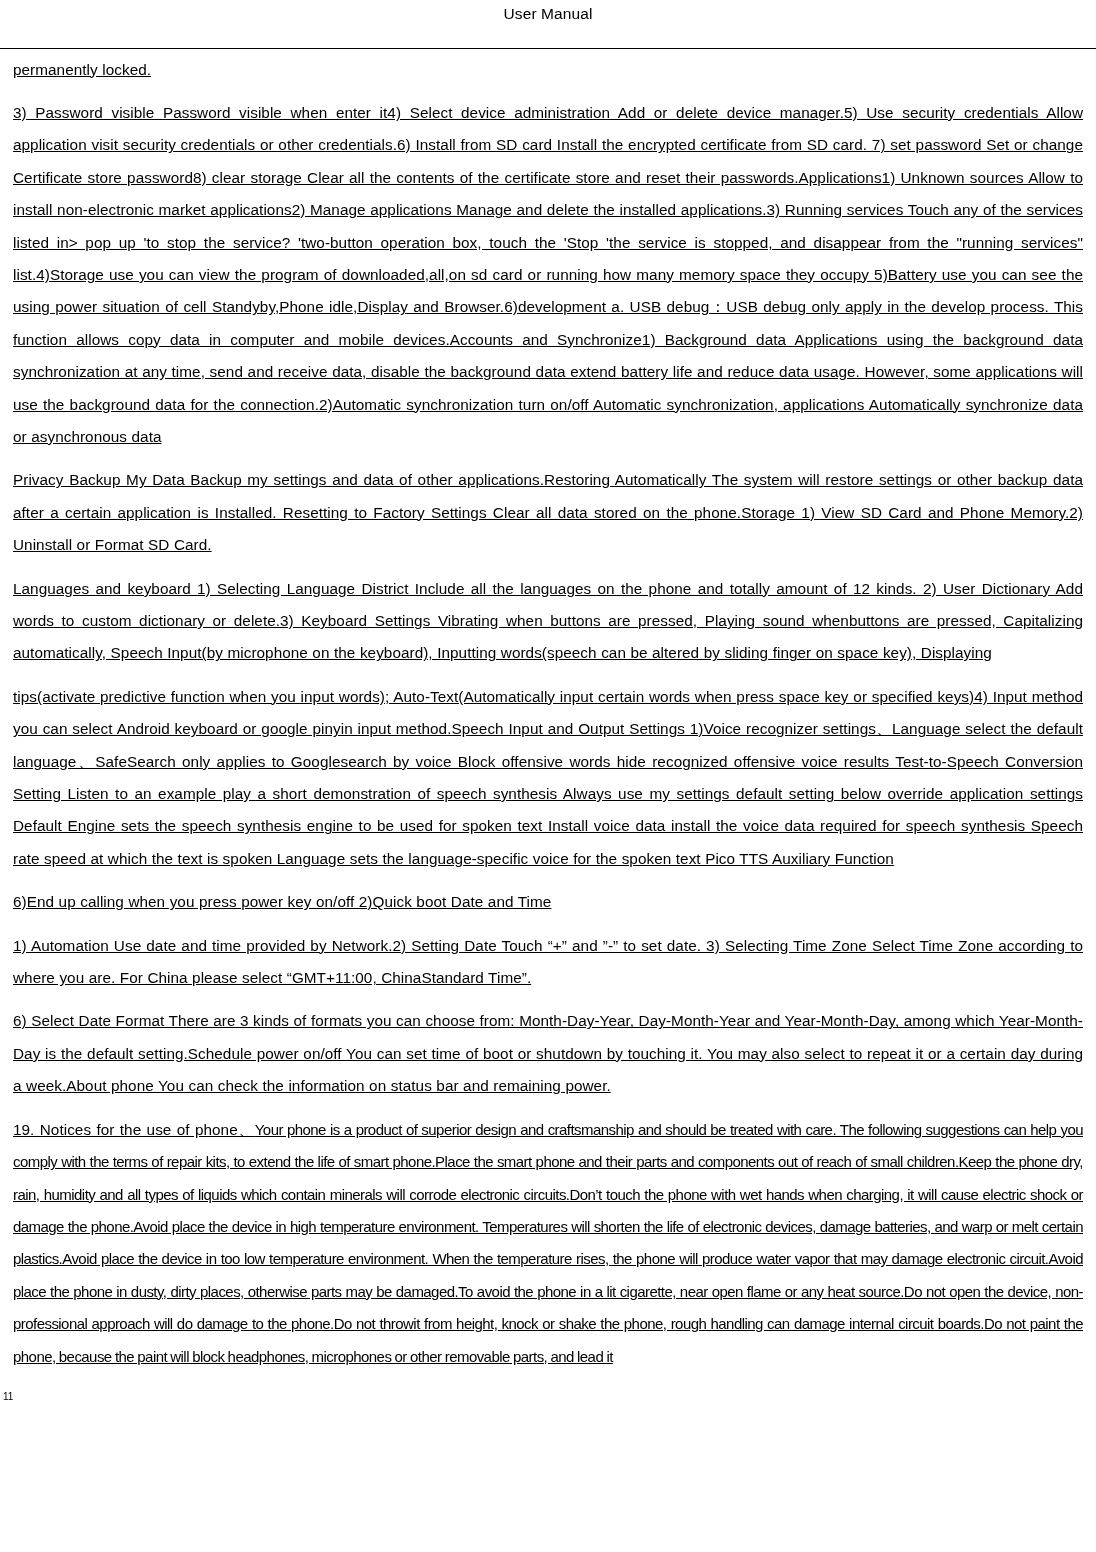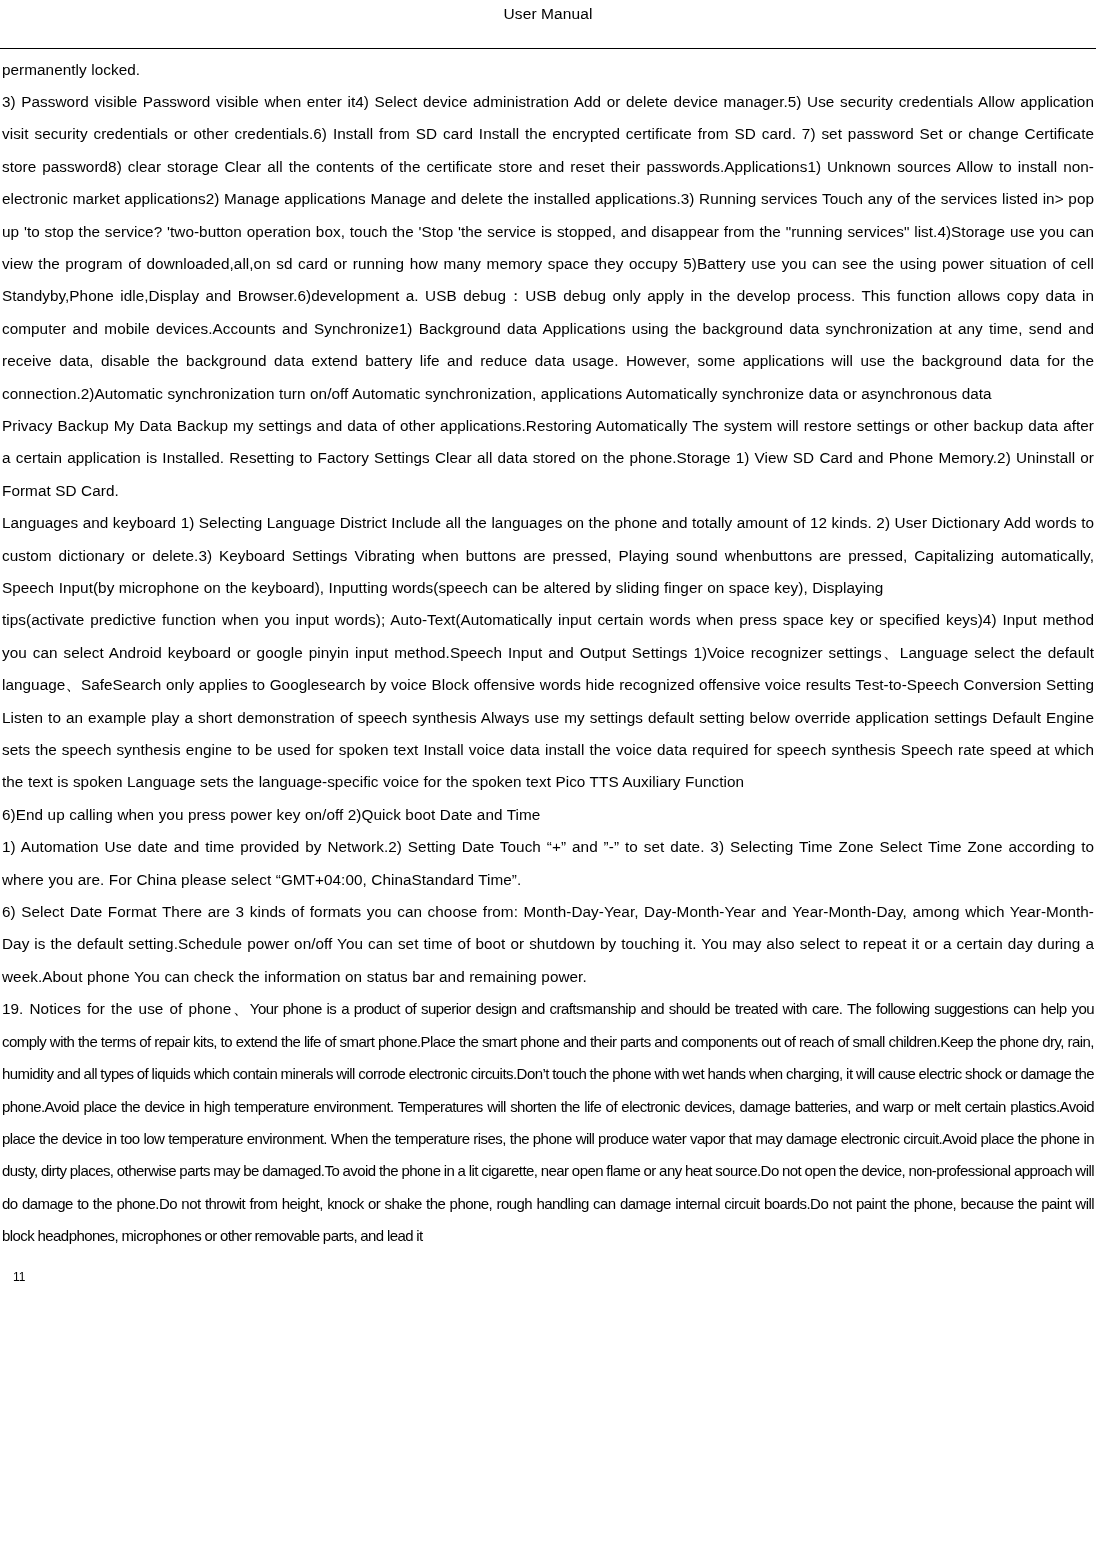--- a/index.html
+++ b/index.html
@@ -31,44 +31,45 @@
   .header-rule {
     width: 1096px;
     height: 0;
     border-top: 1.6px solid #000;
     margin-top: 26px;
   }
   .content {
     padding: 0 2px 0 2px;
   }
   p.para {
-    margin: 0;
+    margin: 11px;
     text-align: justify;
     text-justify: inter-word;
     font-size: 15.3px;
     line-height: 32.4px;
     letter-spacing: 0.05px;
     word-spacing: 0.2px;
+    text-decoration: underline;
   }
   p.first {
     margin-top: 5px;
   }
   
   .cond {
     font-family: "Liberation Sans Narrow", "Liberation Sans", sans-serif;
     font-stretch: condensed;
     transform-origin: left center;
     font-size: 15.0px;
     letter-spacing: -0.55px;
     word-spacing: -0.4px;
   }
   .pageno {
-    font-size: 12px;
+    font-size: 10px;
     line-height: 26px;
-    margin: 11px;
+    margin: 1px;
     text-align: left;
   }
 </style>
 </head>
 <body>
 
 <div class="page">
 
   <div class="header">
     <span>User Manual</span>
@@ -82,21 +83,21 @@
     <p class="para">3)   Password visible      Password visible when enter it4)   Select device administration     Add or delete device manager.5)   Use security credentials      Allow application visit security credentials or other credentials.6)   Install from SD card     Install the encrypted certificate from SD card. 7)   set password      Set or change Certificate store password8)   clear storage      Clear all the contents of the certificate store and reset their passwords.Applications1) Unknown sources   Allow to install non-electronic market applications2) Manage applications       Manage and delete the installed applications.3) Running services     Touch any of the services listed in&gt; pop up 'to stop the service? 'two-button operation box, touch the 'Stop 'the service is stopped, and disappear from the "running services" list.4)Storage use       you can view the program of downloaded,all,on sd card or running   how many memory space they occupy 5)Battery use       you can see the using power situation of cell Standyby,Phone idle,Display and Browser.6)development     a. USB debug：USB debug only apply in the develop process. This function allows copy data in computer and mobile devices.Accounts and Synchronize1) Background data      Applications using the background data synchronization at any time, send and receive data, disable the background data extend battery life and reduce data usage. However, some applications will use the background data for the connection.2)Automatic synchronization   turn on/off Automatic synchronization, applications Automatically synchronize data or asynchronous data</p>
 
     <p class="para">Privacy Backup My Data      Backup my settings and data of other applications.Restoring Automatically      The system will restore settings or other backup data after a certain application is Installed.   Resetting to Factory Settings      Clear all data stored on the phone.Storage 1) View SD Card and Phone Memory.2) Uninstall or Format SD Card.</p>
 
     <p class="para">Languages and keyboard 1) Selecting Language District      Include all the languages on the phone and totally amount of 12 kinds. 2) User Dictionary        Add words to custom dictionary or delete.3) Keyboard Settings      Vibrating when buttons are pressed, Playing sound whenbuttons are pressed, Capitalizing automatically, Speech Input(by microphone on the keyboard), Inputting words(speech can be altered by sliding finger on space key), Displaying</p>
 
     <p class="para">tips(activate predictive function when you input words); Auto-Text(Automatically input certain words when press space key or specified keys)4) Input method      you can select Android keyboard or google pinyin input method.Speech Input and Output Settings 1)Voice recognizer settings、Language   select the default language、SafeSearch only applies to Googlesearch by voice Block offensive words     hide recognized offensive voice results   Test-to-Speech Conversion Setting Listen to an example   play a short demonstration of speech synthesis   Always use my settings       default setting below override application settings Default Engine     sets the speech synthesis engine to be used for spoken text Install voice data   install the voice data required for speech synthesis Speech rate                  speed at which the text is spoken Language   sets the language-specific voice for the spoken text Pico TTS Auxiliary Function</p>
 
     <p class="para">6)End up calling when you press power key      on/off   2)Quick boot   Date and Time</p>
 
-    <p class="para">1) Automation      Use date and time provided by Network.2) Setting Date      Touch “+” and ”-” to set date.     3) Selecting Time Zone       Select Time Zone according to where you are. For China please select “GMT+04:00, ChinaStandard Time”.</p>
+    <p class="para">1) Automation      Use date and time provided by Network.2) Setting Date      Touch “+” and ”-” to set date.     3) Selecting Time Zone       Select Time Zone according to where you are. For China please select “GMT+11:00, ChinaStandard Time”.</p>
 
 
     <p class="para">6) Select Date Format        There are 3 kinds of formats you can choose from: Month-Day-Year, Day-Month-Year and Year-Month-Day, among which Year-Month-Day is the default setting.Schedule power on/off   You can set time of boot or shutdown by touching it. You may also select to repeat it or a certain day during a week.About phone You can check the information on status bar and remaining power.</p>
 
     <p class="para"><span>19. Notices for the use of phone、</span><span class="cond">Your phone is a product of superior design and craftsmanship and should be treated with care. The following suggestions can help you comply with the terms of repair kits, to extend the life of smart phone.Place the smart phone and their parts and components out of reach of small children.Keep the phone dry, rain, humidity and all types of liquids which contain minerals will corrode electronic circuits.Don’t touch the phone with wet hands when charging, it will cause electric shock or damage the phone.Avoid place the device in high temperature environment. Temperatures will shorten the life of electronic devices, damage batteries, and warp or melt certain plastics.Avoid place the device in too low temperature environment. When the temperature rises, the phone will produce water vapor that may damage   electronic circuit.Avoid place the phone in dusty, dirty places, otherwise parts may be damaged.To avoid the phone in a lit cigarette, near open flame or any heat source.Do not open the device, non-professional approach will do damage to the phone.Do not throwit from height, knock or shake the phone, rough handling can damage internal circuit boards.Do not paint the phone, because the paint will block headphones, microphones or other removable parts, and lead it</span></p>
 
     <p class="pageno">11</p>
 
   </div>
 </div>

